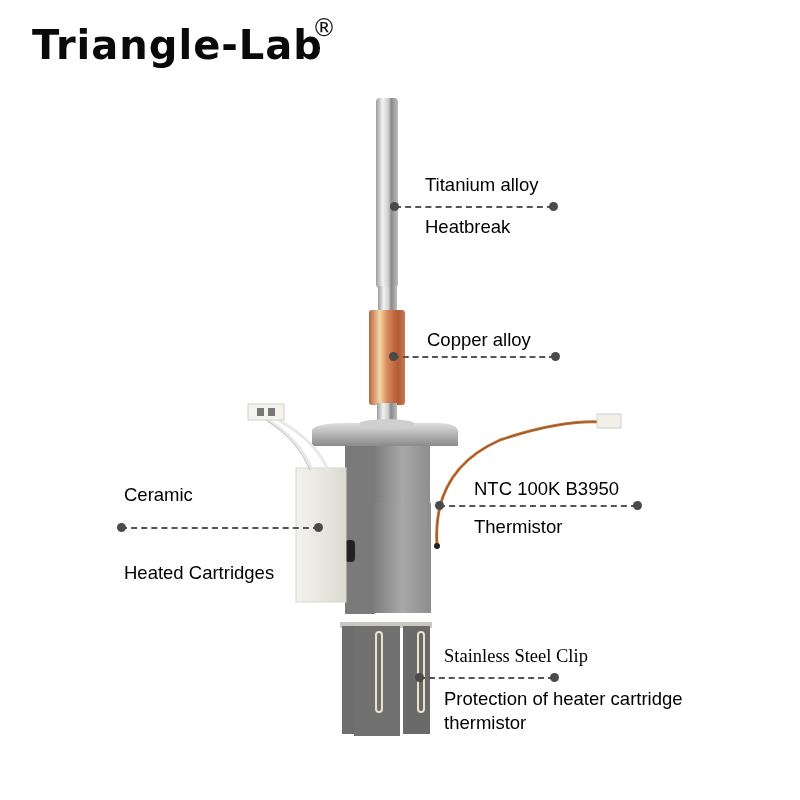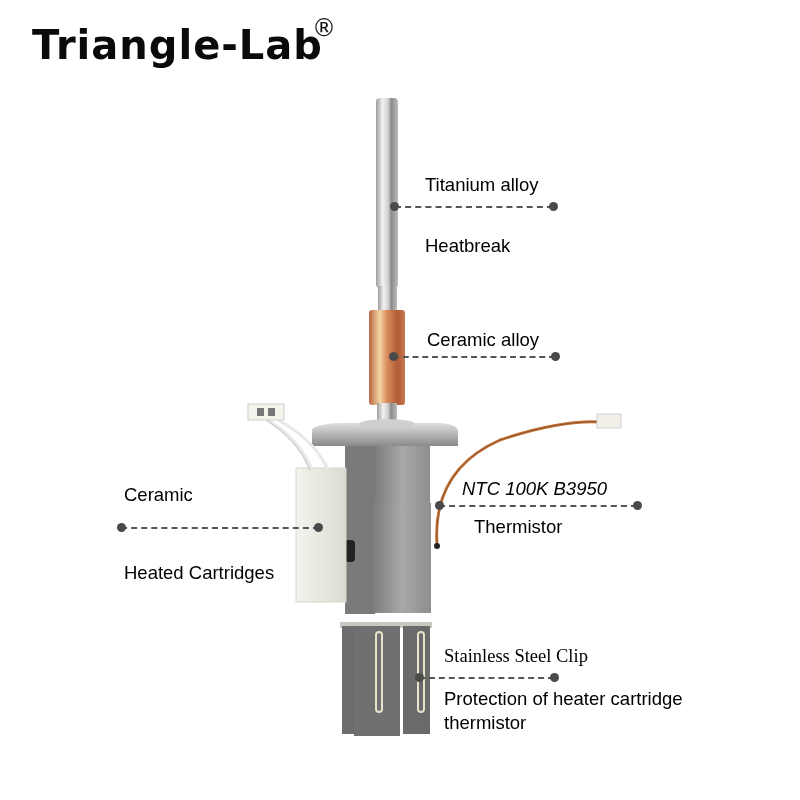--- a/index.html
+++ b/index.html
@@ -84,28 +84,28 @@
     <rect x="403" y="626" width="27" height="108" fill="#6a6a6a"></rect>
     <rect x="376" y="632" width="6" height="80" rx="3" fill="none" stroke="#e8e2cc" stroke-width="2"></rect>
     <rect x="418" y="632" width="6" height="80" rx="3" fill="none" stroke="#e8e2cc" stroke-width="2"></rect>
   </g>
 </svg>
 
 <div class="label" style="left:425px; top:174px;">Titanium alloy</div>
 <div class="leader" style="left:395px; top:206px; width:158px;"></div>
 <div class="dot" style="left:390px; top:202px;"></div>
 <div class="dot" style="left:549px; top:202px;"></div>
-<div class="label" style="left:425px; top:235px;">Heatbreak</div>
+<div class="label" style="left:425px; top:216px;">Heatbreak</div>
 
-<div class="label" style="left:427px; top:329px;">Ceramic alloy</div>
+<div class="label" style="left:427px; top:329px;">Copper alloy</div>
 <div class="leader" style="left:393px; top:356px; width:162px;"></div>
 <div class="dot" style="left:389px; top:352px;"></div>
 <div class="dot" style="left:551px; top:352px;"></div>
 
-<div class="label" style="left:462px; top:478px;font-style:italic;">NTC 100K B3950</div>
+<div class="label" style="left:474px; top:478px;">NTC 100K B3950</div>
 <div class="leader" style="left:439px; top:505px; width:198px;"></div>
 <div class="dot" style="left:435px; top:501px;"></div>
 <div class="dot" style="left:633px; top:501px;"></div>
 <div class="label" style="left:474px; top:516px;">Thermistor</div>
 
 <div class="label" style="left:124px; top:484px;text-align:right;">Ceramic</div>
 <div class="leader" style="left:121px; top:527px; width:198px;"></div>
 <div class="dot" style="left:117px; top:523px;"></div>
 <div class="dot" style="left:314px; top:523px;"></div>
 <div class="label" style="left:124px; top:562px;">Heated Cartridges</div>

